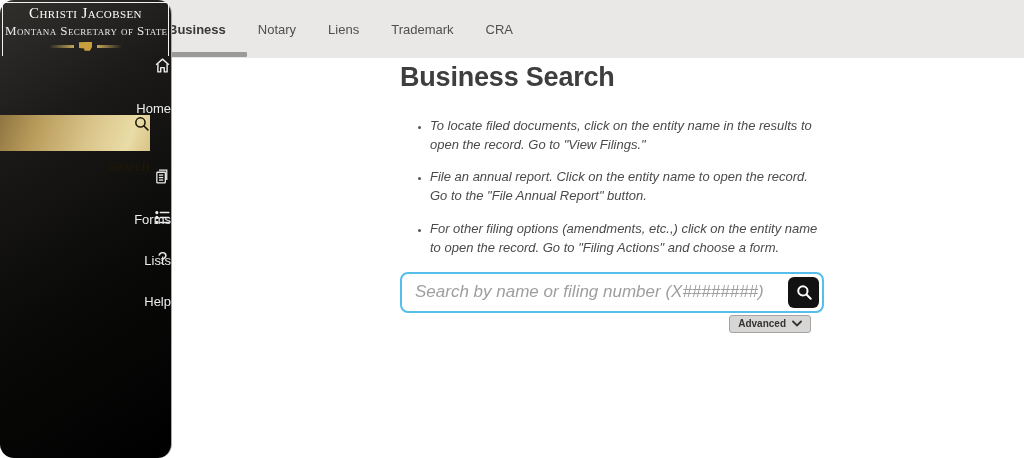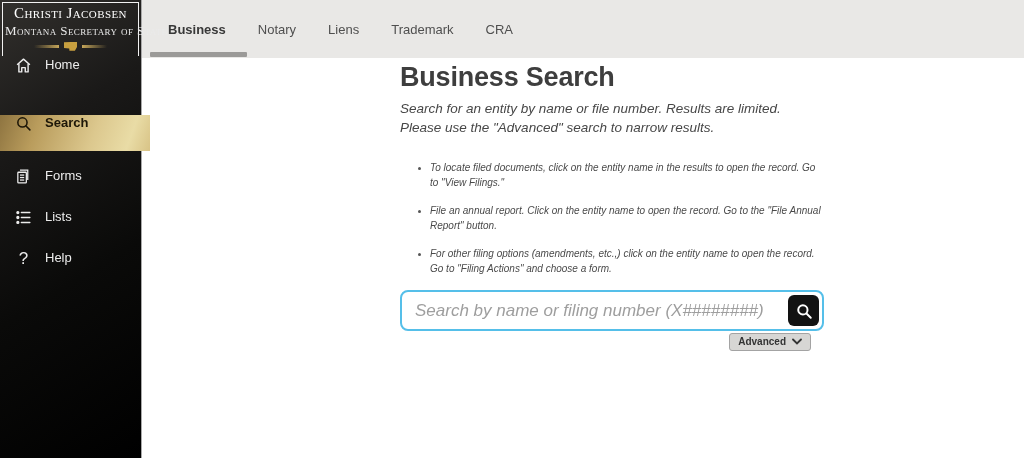--- a/index.html
+++ b/index.html
@@ -6,25 +6,26 @@
   html,body { width:1024px; height:458px; }
   body {
     font-family:"Liberation Sans", sans-serif;
     background:#ffffff;
     position:relative;
     overflow:hidden;
   }
 
   
   .sidebar {
-    position:absolute; left:0; top:0; width:142px; height:458px;
+    position:absolute; left:0; top:0; width:172px; height:458px;
     background:linear-gradient(148deg,#32302d 0%,#1a1918 28%,#0a0a09 60%,#000 100%);
     border-right:1px solid #a9a9a9;
     z-index:3;
     overflow:visible;
+    border-radius:14px;
   }
   .logo {
     margin:2px 2px 0 2px;
     padding:3px 2px 5px 2px;
     border:1px solid #f2f2f2;
     border-bottom:none;
     text-align:center;
     cursor:pointer;
   }
   .logo-name {
@@ -48,23 +49,23 @@
   .ornament { display:flex; align-items:center; justify-content:center; gap:5px; margin-top:3px; height:9px; }
   .orn-line-l { width:25px; height:3px; background:linear-gradient(to right, rgba(197,166,90,0), #c5a65a); }
   .orn-line-r { width:25px; height:3px; background:linear-gradient(to left, rgba(197,166,90,0), #c5a65a); }
   .orn-state {
     width:13px; height:9px; background:#c79f3f;
     clip-path:polygon(0 6%, 100% 0, 100% 58%, 84% 100%, 42% 100%, 40% 76%, 0 70%);
   }
 
   .nav { margin-top:1px; }
   .nav-item {
-    height:41px; display:flex; align-items:flex-start; gap:13px;
+    height:41px; display:flex; align-items:flex-end; gap:27px;
     padding-left:15px; color:#ececec; font-size:13px;
-    cursor:pointer; position:relative;
+    cursor:pointer; position:relative;flex-direction:column;
   }
   .nav-item .ic { width:17px; height:17px; flex:0 0 17px; display:flex; align-items:center; justify-content:center; }
   .nav-item svg { display:block; }
   .nav-item.active {
     width:150px;
     height:36px;
     margin:17px 0;
     background:linear-gradient(110deg,#8e7440 0%,#b99c5c 25%,#dcc88e 62%,#e9dca6 85%,#d8c386 100%);
     color:#1d1708;
     font-weight:bold;
@@ -102,21 +103,21 @@
     margin-top:21px;
     font-size:27px; font-weight:bold; color:#3e3e3e;
     letter-spacing:-.2px; line-height:1.1;
   }
   .desc {
     margin-top:6px;
     font-style:italic; font-size:13.5px; color:#474747; line-height:1.42;
   }
   ul.hints {
     margin:24px 0 0 0; padding-left:30px;
-    font-style:italic; font-size:10px; color:#4a4a4a; line-height:1.45;
+    font-style:italic; font-size:13px; color:#4a4a4a; line-height:1.45;
     list-style:disc;
   }
   ul.hints li { margin-bottom:14px; }
   ul.hints li::marker { font-size:9px; color:#555; }
 
   .search-wrap { position:relative; margin-top:7px; width:424px; }
   .search-input {
     width:424px; height:41px;
     border:2px solid #55bfe9; border-radius:8px;
     padding:0 48px 0 13px;
@@ -232,21 +233,20 @@
     <span>Trademark</span>
   </div>
   <div class="tab">
     <span>CRA</span>
   </div>
 </div>
 
 <div class="content">
   <div class="inner">
     <h1 class="page-title">Business Search</h1>
-    <p class="desc">Search for an entity by name or file number. Results are limited. Please use the "Advanced" search to narrow results.</p>
 
     <ul class="hints">
       <li>To locate filed documents, click on the entity name in the results to open the record. Go to "View Filings."</li>
       <li>File an annual report. Click on the entity name to open the record. Go to the "File Annual Report" button.</li>
       <li>For other filing options (amendments, etc.,) click on the entity name to open the record. Go to "Filing Actions" and choose a form.</li>
     </ul>
 
     <div class="search-wrap">
       <input class="search-input" type="text" placeholder="Search by name or filing number (X########)" style="">
       <button class="search-btn">

